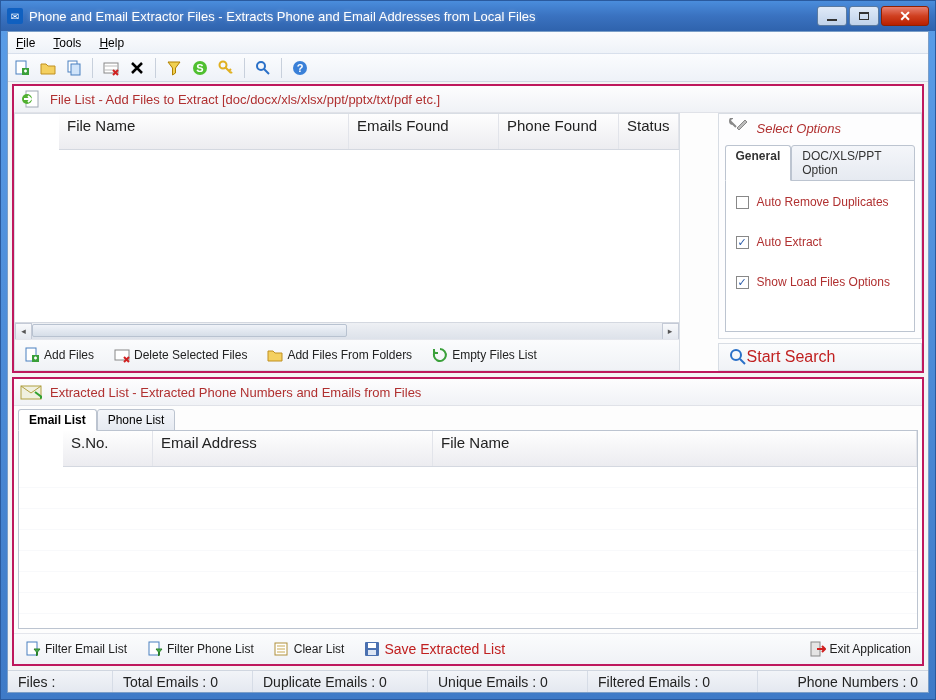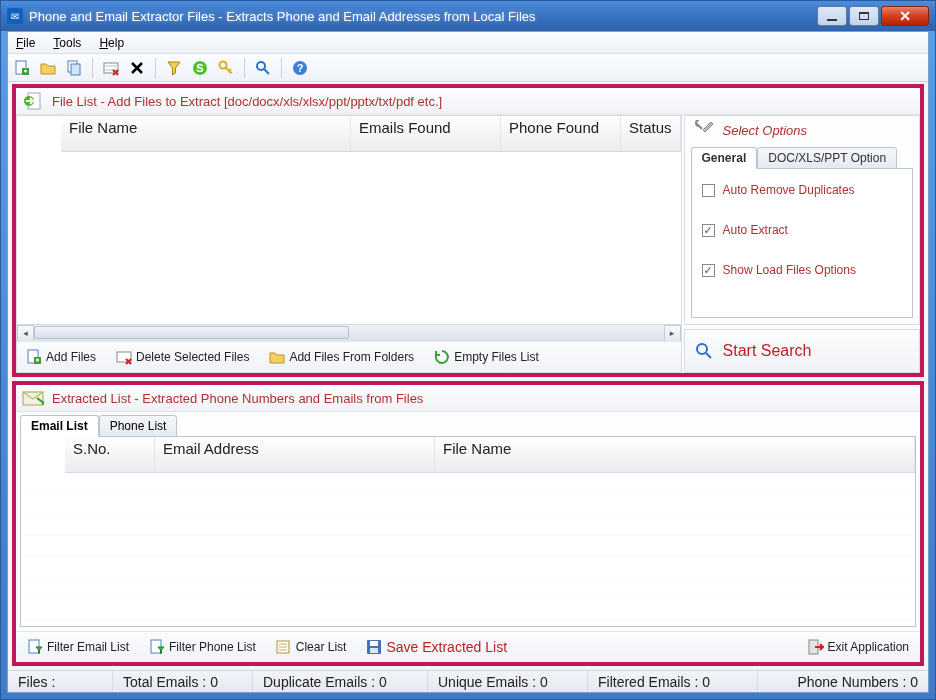--- a/index.html
+++ b/index.html
@@ -93,21 +93,21 @@
 
   .content {
     flex: 1;
     padding: 2px 4px 4px 4px;
     display: flex;
     flex-direction: column;
     gap: 4px;
     background: #f4f4f4;
   }
   .panel {
-    border: 4px solid #be185d;
+    border: 2px solid #be185d;
     background: #fdfdfd;
     display: flex;
     flex-direction: column;
   }
   .panel-header {
     display: flex;
     align-items: center;
     padding: 4px 6px;
     background: linear-gradient(to bottom, #fdfdfe, #f0f2f6);
     border-bottom: 1px solid #e0e2e8;
@@ -133,20 +133,21 @@
     display: flex;
     flex-direction: column;
     border: 1px solid #d8dde4;
     background:#fff;
   }
   .right-col {
     width: 250px;
     display: flex;
     flex-direction: column;
     gap: 4px;
+    margin-left: 36px;
   }
   .grid-header {
     display: flex;
     height: 36px;
     background: linear-gradient(to bottom, #fefefe, #ececf0);
     border-bottom: 1px solid #d4d8e0;
     font-size: 15px;
     margin-left: 44px;
   }
   .grid-header .col {
@@ -223,22 +224,22 @@
     padding: 14px 10px;
     display:flex; flex-direction:column; gap:26px;
   }
   .chk-row { display:flex; align-items:center; gap:8px; color:#b03030; font-size:12px;text-align:center; }
   .chk {
     width:13px; height:13px; border:1px solid #888; background:#fff;
     display:flex; align-items:center; justify-content:center;
     font-size:11px; color:#2a5aa8; line-height:1;
   }
   .search-row {
-    display:flex; align-items:center; gap:10px;
-    padding: 12px 10px;
+    display:flex; align-items:center; 
+    padding: 4px 10px;
     background: linear-gradient(to bottom,#fbfcfd,#f0f2f6);
     border:1px solid #d8dde4;
   }
   .search-label { color:#c02020; font-size:16px; font-family:Verdana,sans-serif; }
 
   
   .ext-panel { flex:1; display:flex; flex-direction:column; }
   .ext-tabs {
     display:flex; margin: 2px 0 0 0; position:relative; top:1px; font-size:12px;
   }

